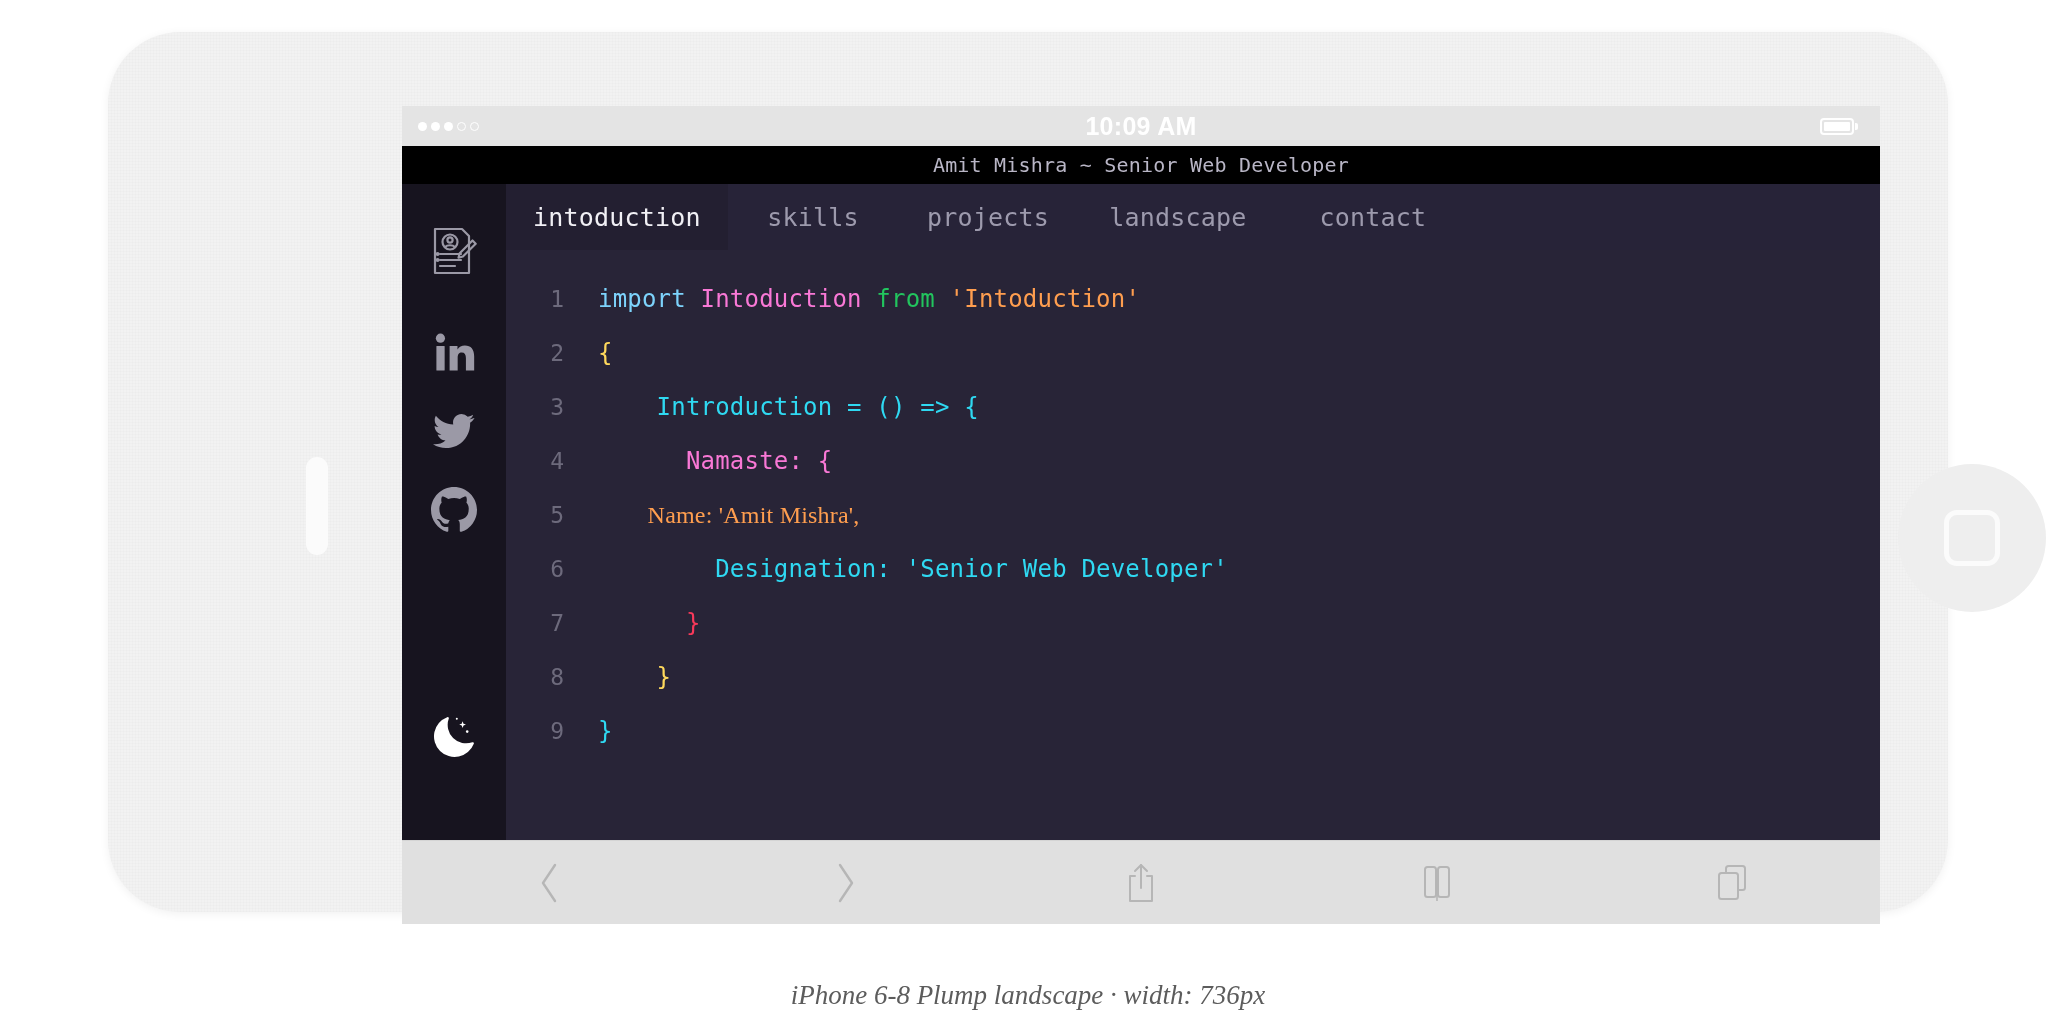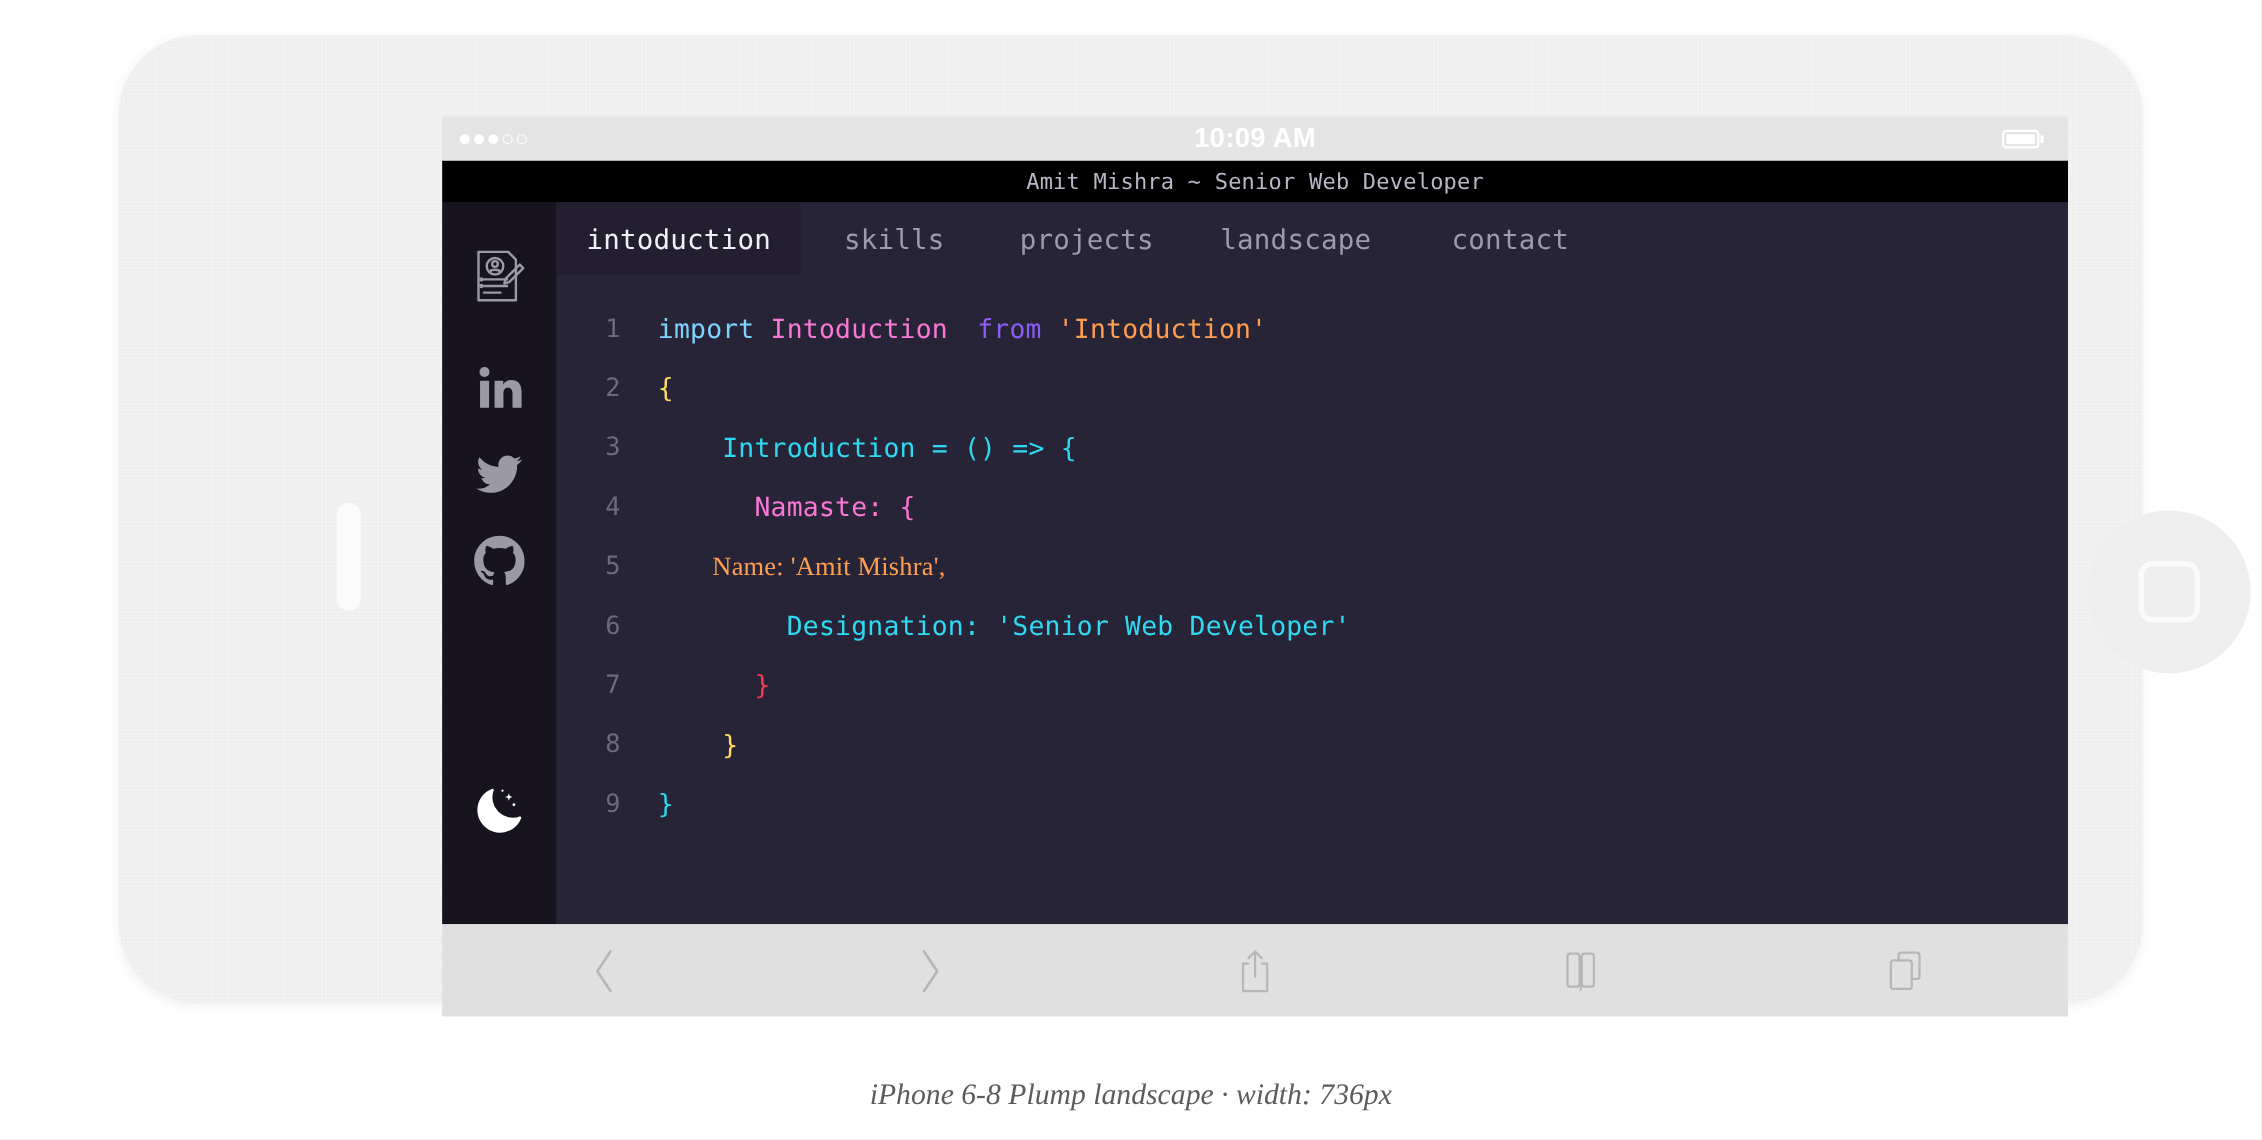--- a/index.html
+++ b/index.html
@@ -383,21 +383,21 @@
             <div class="tab tab-0 active">intoduction</div>
             <div class="tab tab-2">skills</div>
             <div class="tab tab-3">projects</div>
             <div class="tab tab-4">landscape</div>
             <div class="tab tab-5">contact</div>
           </div>
 
           <div id="editor">
               <div class="code-line">
                 <div class="ln">1</div>
-                <div class="code"><span style="color: #7dd3fc; text-align: right;">import </span><span style="color: rgb(249, 120, 214);">Intoduction </span><span style="color: #8b5cf6; margin-left: 12px;">from </span><span style="color: rgb(255, 158, 79); text-align: center;">'Intoduction'</span></div>
+                <div class="code"><span style="color: #7dd3fc; text-align: right;">import </span><span style="color: rgb(249, 120, 214);">Intoduction </span><span style="color: #22c55e;">from </span><span style="color: rgb(255, 158, 79); text-align: center;">'Intoduction'</span></div>
               </div>
               <div class="code-line">
                 <div class="ln">2</div>
                 <div class="code"><span style="color: rgb(255, 217, 92);">{</span></div>
               </div>
               <div class="code-line">
                 <div class="ln">3</div>
                 <div class="code"><span style="color: rgb(47, 217, 242);">    Introduction = () =&gt; {</span></div>
               </div>
               <div class="code-line">

